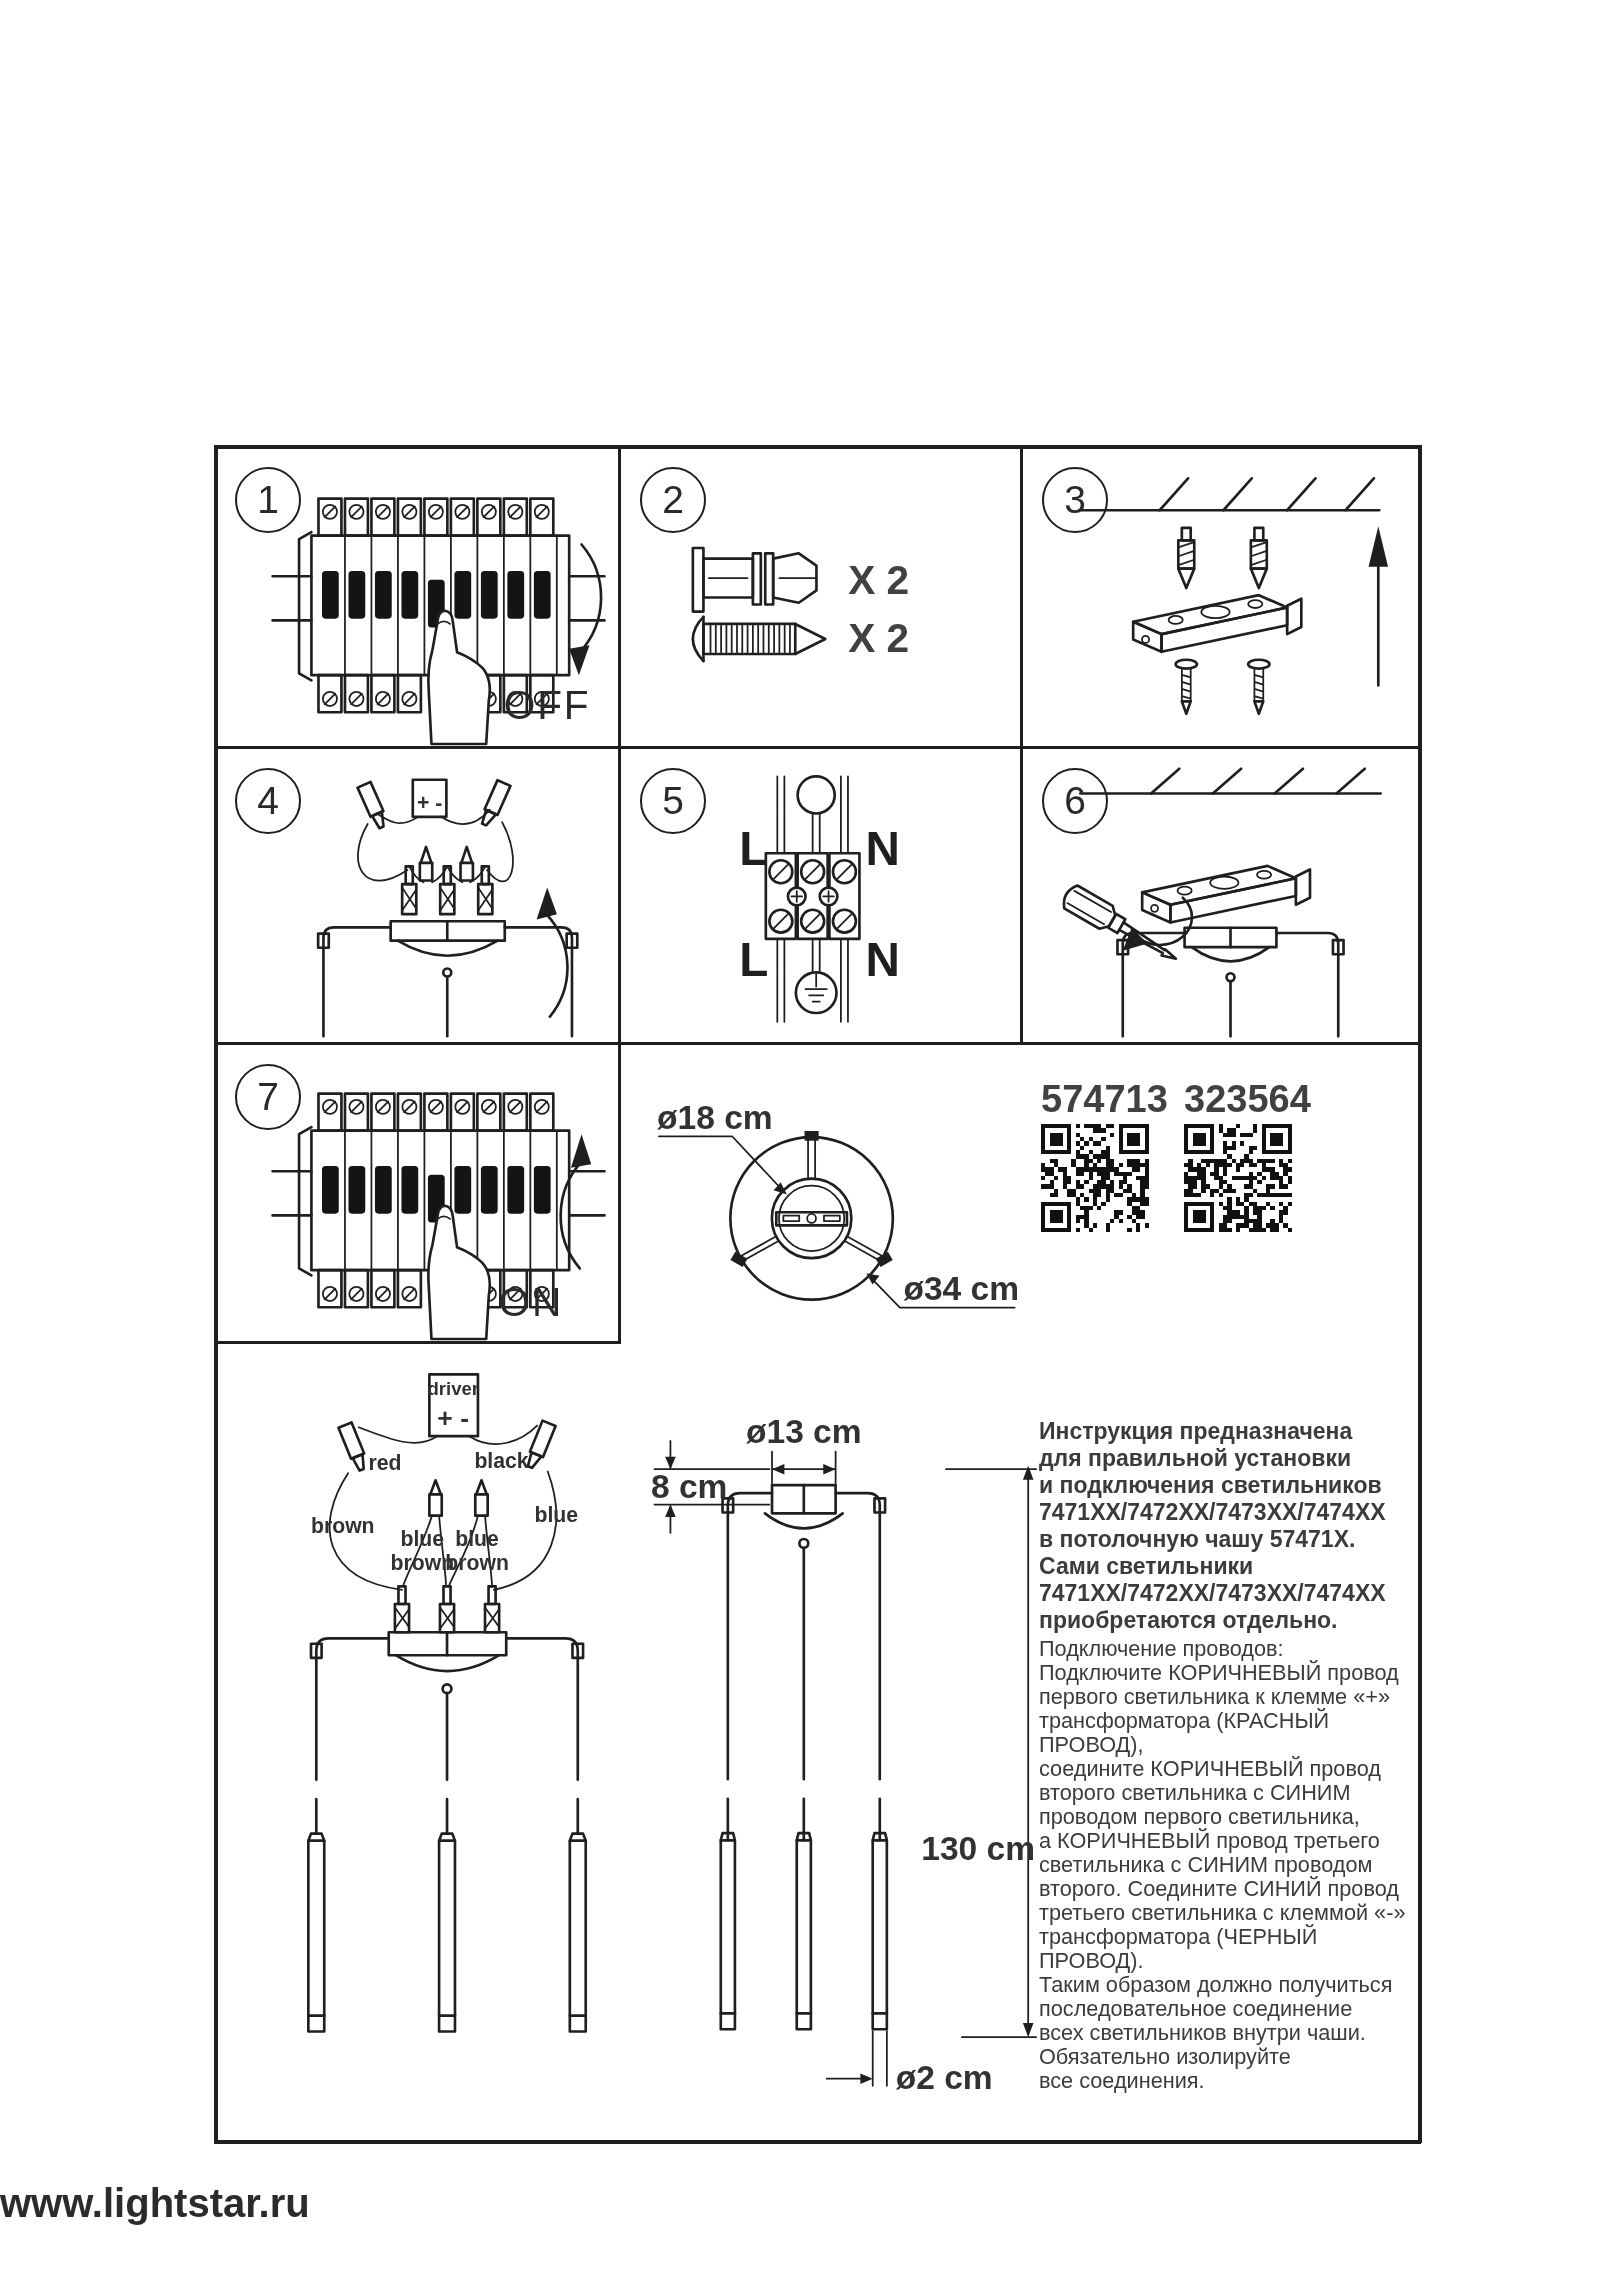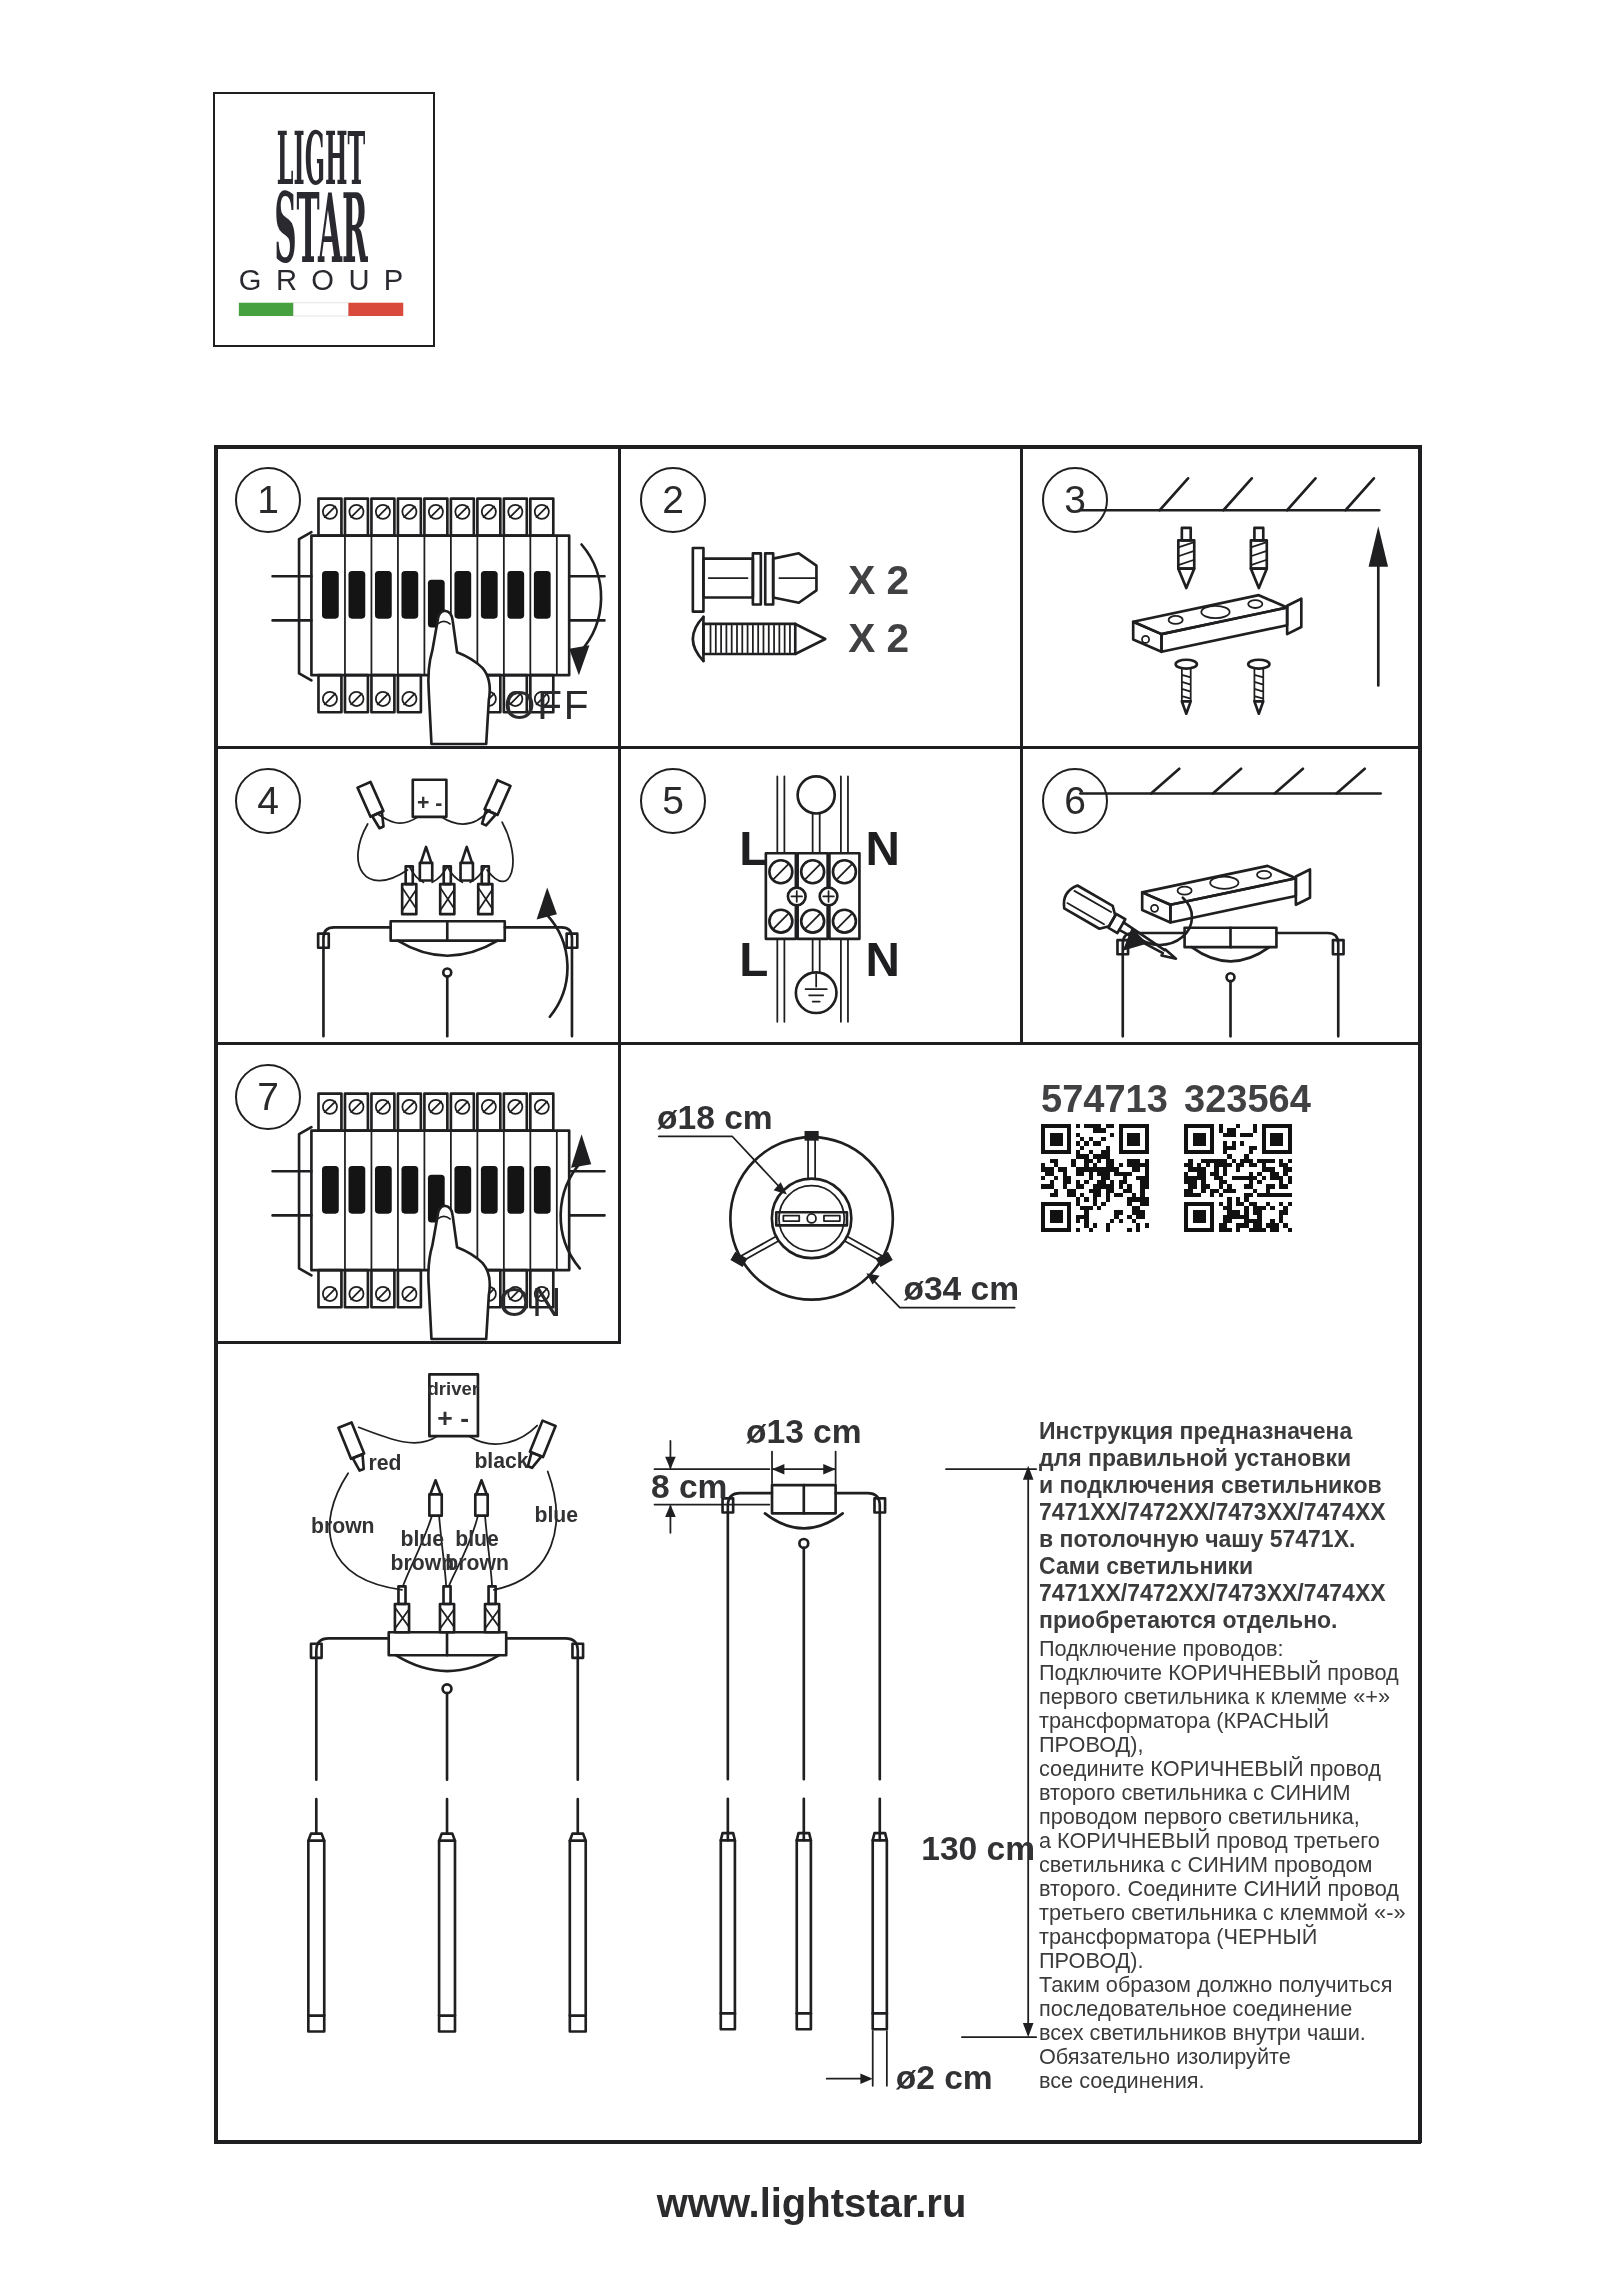--- a/index.html
+++ b/index.html
@@ -13,51 +13,39 @@
   .hdr-main{font-size:44px;line-height:51px}
   .hdr-gap{height:44px}
   .stepnum{position:absolute;width:62px;height:62px;border:2.7px solid #1f1f21;border-radius:50%;
            display:flex;align-items:center;justify-content:center;font-size:39px;color:#2a2a2c;background:#fff}
   .note{position:absolute;left:1039px;width:385px;white-space:pre-line;color:#3b3b3d}
   .note-power{top:1292px;font-size:23px;line-height:27px}
   .note-purpose{top:1418px;font-size:23px;line-height:27px;font-weight:bold}
   .note-conn{top:1637px;font-size:21.7px;line-height:24px;font-weight:normal}
   .qrlabel{position:absolute;top:1078px;width:110px;font-size:38px;font-weight:bold;color:#414143}
   .qrbox{position:absolute;width:108px;height:108px}
-  .footer{position:absolute;left:0;top:2181px;width:100%;text-align:center;font-size:40px;font-weight:bold;color:#2b2b2d}
+  .footer{position:absolute;left:0;top:2181px;width:100%;text-align:left;font-size:40px;font-weight:bold;color:#2b2b2d}
   svg.diagram{position:absolute;overflow:visible}
   svg .ln{stroke:#1f1f21;stroke-width:3;fill:none;stroke-linecap:round;stroke-linejoin:round}
   svg .lt{stroke:#1f1f21;stroke-width:2;fill:none;stroke-linecap:round;stroke-linejoin:round}
   svg .fl{fill:#1f1f21;stroke:none}
   svg .wfl{fill:#ffffff;stroke:#1f1f21;stroke-width:3;stroke-linejoin:round}
   svg .dark{fill:#141414;stroke:none}
   svg text{font-family:"Liberation Sans","DejaVu Sans",sans-serif}
   svg .t{font-weight:bold;fill:#323234;font-size:38px}
   svg .tsm{font-weight:bold;fill:#323234;font-size:24px}
   svg .cap{font-weight:400;fill:#2a2a2c;font-size:46px;letter-spacing:2px}
   svg .big{font-weight:bold;fill:#1f1f21;font-size:54px}
   svg .x2{font-weight:bold;fill:#414143;font-size:46px}
 </style>
 </head>
 <body>
 
 <div class="page">
 
-  <div class="abs" style="left:213px;top:92px;width:218px;height:251px;border:2.7px solid #1f1f21">
-    <svg width="213" height="246" viewBox="0 0 241 278">
-      <text x="120" y="102" text-anchor="middle" textLength="100" lengthAdjust="spacingAndGlyphs" style="font-family:&quot;DejaVu Serif&quot;,&quot;Liberation Serif&quot;,serif;font-weight:bold;font-size:82px;fill:#2b2930">LIGHT</text>
-      <text x="120" y="190" text-anchor="middle" textLength="106" lengthAdjust="spacingAndGlyphs" style="font-family:&quot;DejaVu Serif&quot;,&quot;Liberation Serif&quot;,serif;font-weight:bold;font-size:108px;fill:#2b2930">STAR</text>
-      <text x="120" y="222" text-anchor="middle" textLength="186" lengthAdjust="spacing" style="font-weight:400;font-size:33px;fill:#2b2930">GROUP</text>
-      <g>
-        <rect x="27" y="236" width="62" height="15" fill="#46a040"></rect>
-        <rect x="89" y="236" width="62" height="15" fill="#ffffff" stroke="#e0e0e0" stroke-width="1"></rect>
-        <rect x="151" y="236" width="62" height="15" fill="#d94a3d"></rect>
-      </g>
-    </svg>
-  </div>
 
 
   <div class="line" style="left:214px;top:445px;width:1207px;height:3.5px"></div>
   <div class="line" style="left:214px;top:2140px;width:1207px;height:3.5px"></div>
   <div class="line" style="left:214px;top:445px;width:3.5px;height:1698px"></div>
   <div class="line" style="left:1418px;top:445px;width:3.5px;height:1698px"></div>
   <div class="line" style="left:618px;top:445px;width:2.7px;height:898px"></div>
   <div class="line" style="left:1020px;top:445px;width:2.7px;height:600px"></div>
   <div class="line" style="left:214px;top:746px;width:1207px;height:2.7px"></div>
   <div class="line" style="left:214px;top:1042px;width:1207px;height:2.7px"></div>

